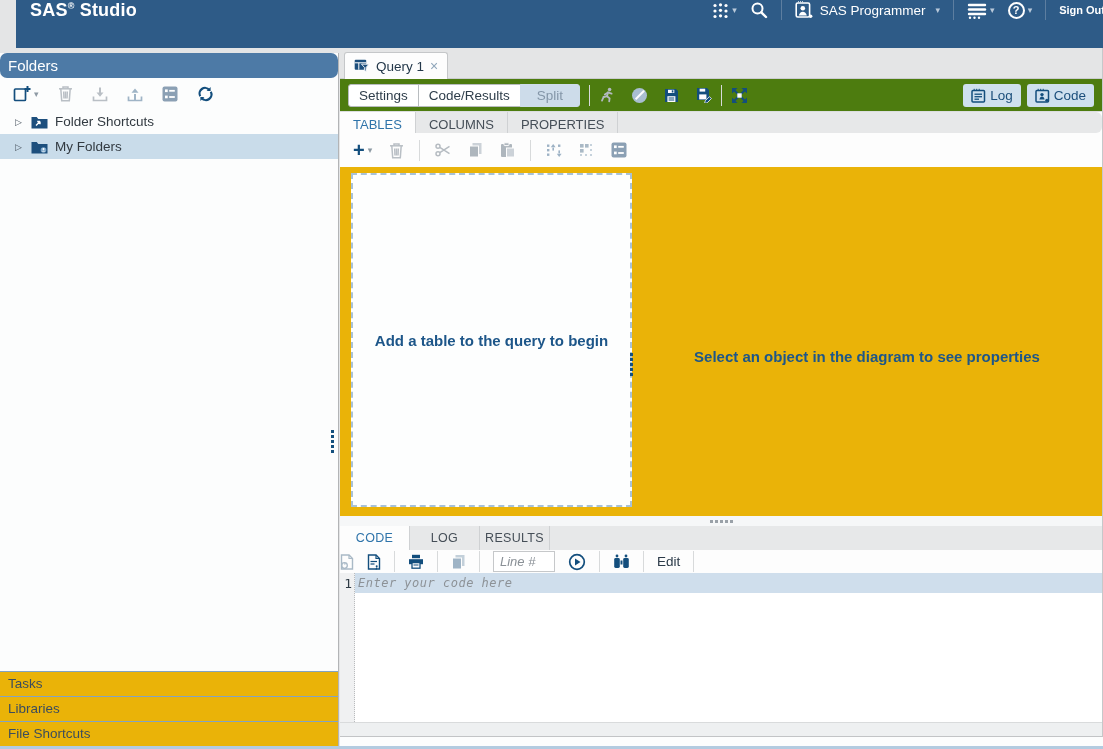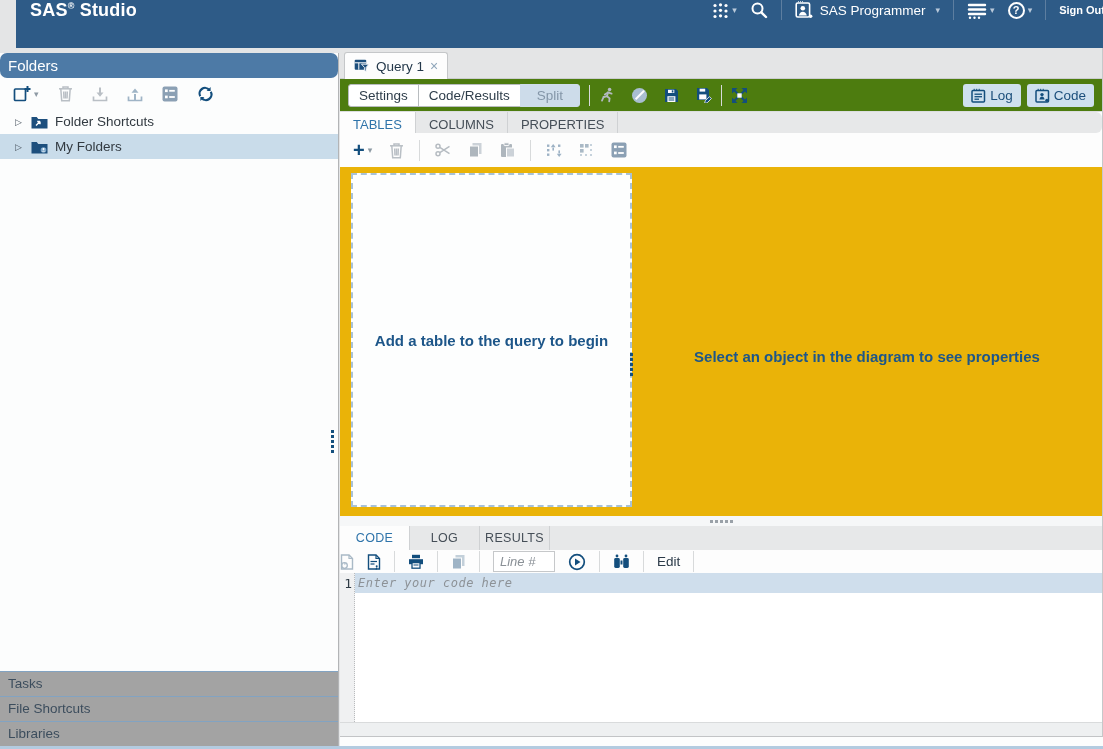--- a/index.html
+++ b/index.html
@@ -40,21 +40,21 @@
   .folders-toolbar { height:31px; display:flex; align-items:center; padding-left:13px; gap:19px; }
   .tbtn { display:flex; align-items:center; cursor:pointer; }
   .tree-row {
     height:25px; display:flex; align-items:center; font-size:13.5px; color:#323a41;
     padding-left:15px; gap:7px; cursor:pointer;
   }
   .tree-row.selected { background:#c9dcea; }
   .twisty { font-size:9px; color:#4a5560; width:9px; }
   .accordion { position:absolute; left:0; right:0; bottom:0; }
   .acc-bar {
-    height:25px; line-height:24px; background:#a3a3a3; color:#3c4d5d;
+    height:25px; line-height:24px; background:#eab308; color:#3c4d5d;
     font-size:13.5px; padding-left:8px; border-top:1px solid #82a3c2; cursor:pointer;
   }
   .v-dots { width:3px; height:23px;
     background:repeating-linear-gradient(#14507e 0 3px, transparent 3px 5px); }
   .sidebar-grip { position:absolute; right:4px; top:377px; cursor:col-resize; }
 
   
   .main {
     position:absolute; left:340px; top:48px; right:0; bottom:12px;
     display:flex; flex-direction:column; background:#fdfdfd;
@@ -297,22 +297,22 @@
           <path d="M10.8 11.4 c.4-1 3-1 3.4 0z" fill="#fff"></path>
         </svg>
       <span>My Folders</span>
     </div>
   </div>
 
   <span class="v-dots sidebar-grip"></span>
 
   <div class="accordion">
     <div class="acc-bar">Tasks</div>
+    <div class="acc-bar">Libraries</div>
     <div class="acc-bar">File Shortcuts</div>
-    <div class="acc-bar">Libraries</div>
   </div>
 </aside>
 
 <main class="main">
 
   <div class="tabstrip">
     <div class="doc-tab">
       <svg width="16" height="14" viewBox="0 0 16 14">
           <rect x="0.7" y="0.7" width="11.5" height="10" rx="1" fill="#1d4f7d"></rect>
           <g stroke="#fff" stroke-width="1">

